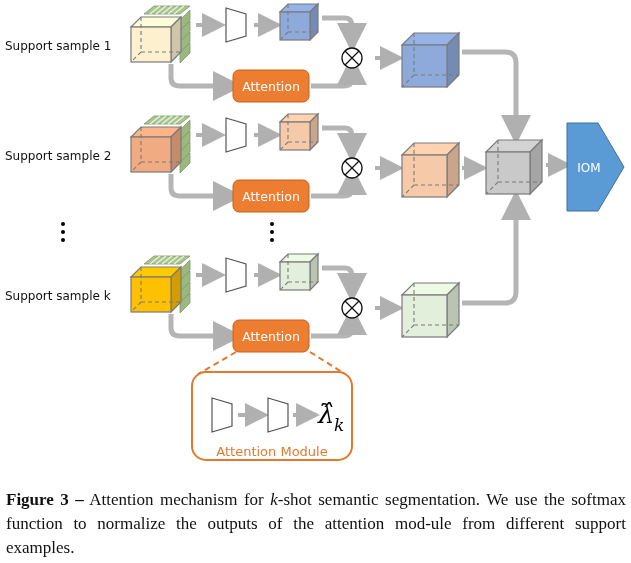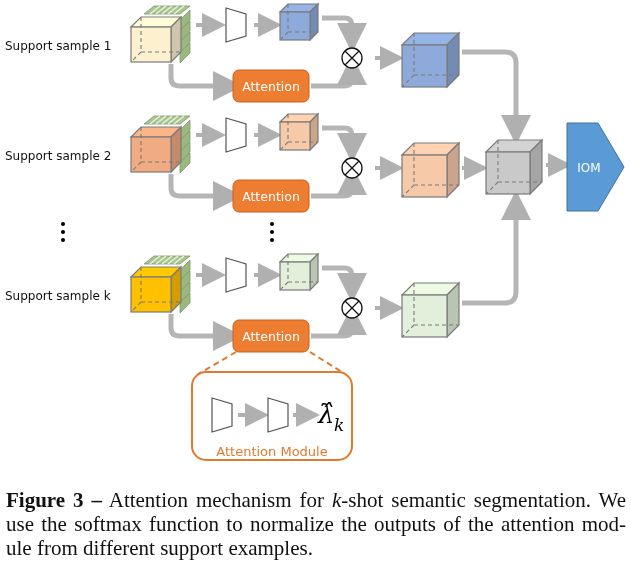--- a/index.html
+++ b/index.html
@@ -6,21 +6,21 @@
   body { width: 631px; height: 563px; position: relative; overflow: hidden; }
   #diagram { position: absolute; left: 0; top: 0; }
   .lbl { font-family: "DejaVu Sans", sans-serif; font-size: 12px; fill: #111; }
   .att-text { font-family: "DejaVu Sans", sans-serif; font-size: 12.5px; fill: #ffffff; }
   .iom-text { font-family: "DejaVu Sans", sans-serif; font-size: 12px; fill: #ffffff; }
   .am-text { font-family: "DejaVu Sans", sans-serif; font-size: 13px; fill: #e07a2e; }
   .lam { font-family: "DejaVu Serif", serif; font-style: italic; font-size: 26px; fill: #000; }
   .lam-sub { font-family: "DejaVu Serif", serif; font-style: italic; font-size: 17px; fill: #000; }
   .caption {
     position: absolute; left: 6px; top: 488px; width: 620px;
-    font-family: "Liberation Serif", serif; font-size: 21px; line-height: 24px; color: #111;
+    font-family: "Liberation Serif", serif; font-size: 17px; line-height: 24px; color: #111;
     text-align: justify;
   }
   .caption b { font-weight: bold; }
 </style>
 </head>
 <body>
 
 <svg id="diagram" width="631" height="480" viewBox="0 0 631 480" xmlns="http://www.w3.org/2000/svg">
   <defs>
     <marker id="ah" markerWidth="6" markerHeight="6" refX="3" refY="3" orient="auto" markerUnits="strokeWidth">

